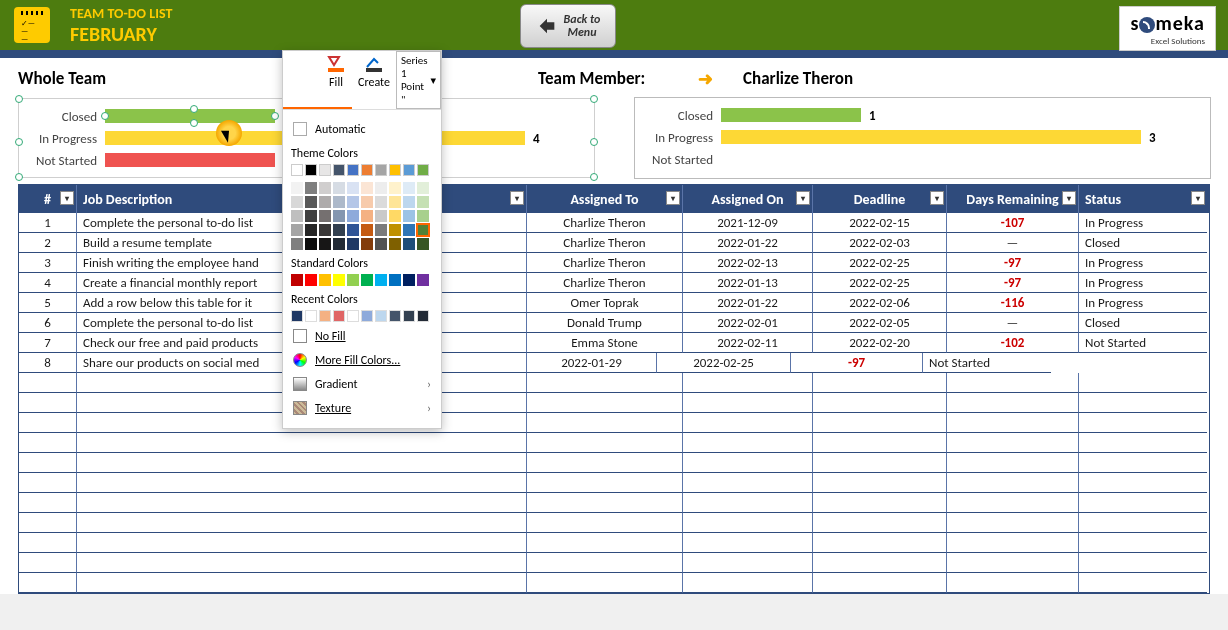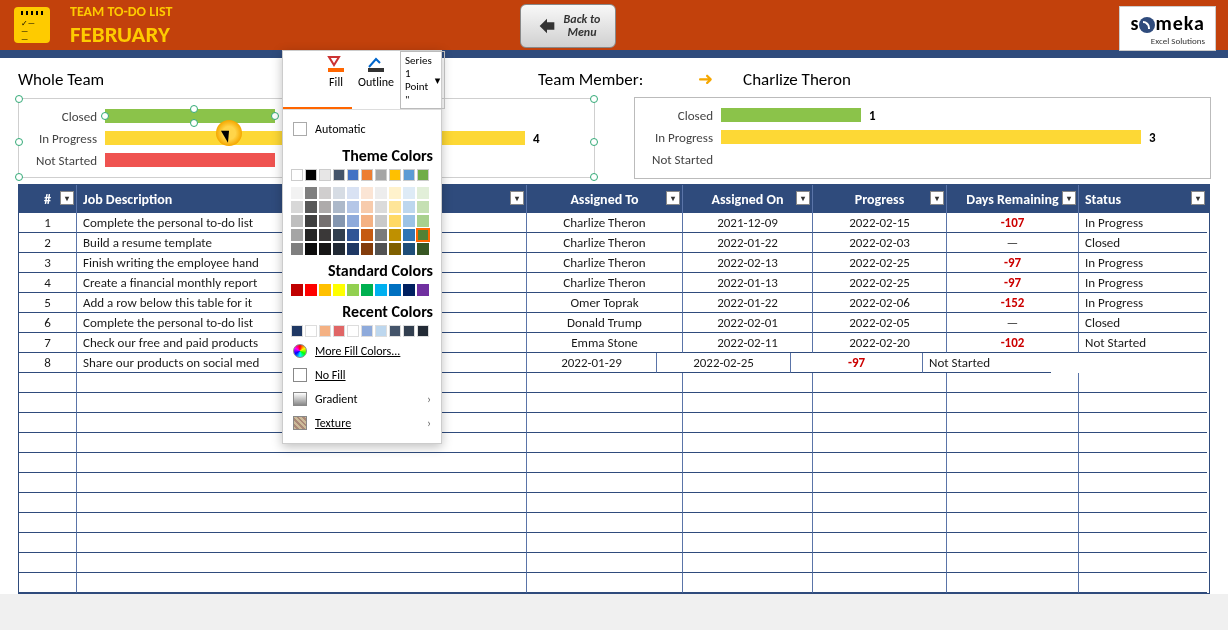--- a/index.html
+++ b/index.html
@@ -1,36 +1,36 @@
 <!DOCTYPE html>
 <html><head>
 <meta charset="utf-8">
 <style>
 * { margin:0; padding:0; box-sizing:border-box; font-family:Calibri,Arial,sans-serif; }
 body { background:#f0f0f0; width:1228px; height:630px; overflow:hidden; position:relative; }
 
-.blackbar { background:#c2410c; height:50px; display:flex; align-items:center; position:relative; }
+.blackbar { background:#4d7c0f; height:50px; display:flex; align-items:center; position:relative; }
 .notepad-icon { width:36px; height:36px; margin-left:14px; background:#fecb00; border-radius:4px; position:relative; }
 .notepad-icon::before { content:""; position:absolute; top:4px; left:4px; right:4px; height:4px; background:repeating-linear-gradient(90deg,#fecb00 0 3px,#000 3px 5px); }
 .notepad-icon::after { content:"✓—\A—\A—"; white-space:pre; font-size:8px; line-height:8px; position:absolute; top:12px; left:7px; color:#000; }
 .title-wrap { margin-left:20px; }
 .title { color:#fecb00; font-weight:bold; font-size:14px; }
-.month { color:#fecb00; font-weight:bold; font-size:23px; }
+.month { color:#fecb00; font-weight:bold; font-size:20px; }
 .navybar { background:#2f4b7c; height:8px; }
 
 .back-btn { position:absolute; left:520px; top:4px; width:96px; height:44px; background:linear-gradient(#f8f8f8,#d0d0d0); border:1px solid #888; border-radius:6px; display:flex; align-items:center; justify-content:center; font-size:12px; font-style:italic; font-weight:bold; color:#333; gap:6px; cursor:pointer; }
 .back-arrow { width:22px; height:22px; }
 
 .logo { position:absolute; right:12px; top:6px; background:#fff; border:1px solid #ccc; padding:4px 10px; font-size:20px; font-weight:bold; letter-spacing:1px; }
 .logo small { display:block; font-size:9px; font-weight:normal; letter-spacing:0; text-align:right; color:#333; }
 .logo .dot { display:inline-block; width:16px; height:16px; background:#2f4b7c; border-radius:50%; vertical-align:middle; position:relative; }
 .logo .dot::after { content:""; position:absolute; inset:4px 5px 4px 4px; border:2px solid #fff; border-left:none; border-bottom:none; border-radius:0 8px 0 0; }
 
 .content { padding:10px 18px 0 18px; background:#fff; position:relative; }
-.headrow { display:flex; align-items:flex-end; font-weight:normal; font-size:17px; }
+.headrow { display:flex; align-items:flex-start; font-weight:bold; font-size:17px; }
 .headrow .wt { flex:0 0 520px; }
 .headrow .tm { flex:0 0 150px; }
 .headrow .arrow { color:#f5a700; font-size:18px; margin:0 30px 0 10px; }
 
 .charts { display:flex; gap:40px; margin-top:8px; height:80px; position:relative; }
 .chart { flex:1; padding:6px 10px; position:relative; }
 .row { display:flex; align-items:center; height:22px; font-size:13px; }
 .row .lbl { width:76px; text-align:right; color:#444; padding-right:8px; }
 .row .bar { height:14px; }
 .row .val { margin-left:8px; font-weight:bold; }
@@ -52,24 +52,24 @@
 .trow.empty > div { color:transparent; }
 .neg { color:#c00; font-weight:bold; }
 
 
 .popup { position:absolute; left:282px; top:50px; width:160px; background:#fff; border:1px solid #ccc; box-shadow:0 3px 10px rgba(0,0,0,.25); z-index:50; font-size:12px; }
 .popup-top { display:flex; border-bottom:1px solid #ddd; }
 .pbtn { padding:4px 6px 2px 6px; text-align:center; cursor:pointer; }
 .pbtn.active { border-bottom:2px solid #f60;padding-left:43px; }
 .pbtn svg { display:block; margin:0 auto 2px auto; }
 .series { margin-left:auto; border:1px solid #bbb; padding:2px 4px; font-size:11px; align-self:center; margin-right:4px; cursor:pointer; display:flex; align-items:center; gap:3px; }
-.popup-body { padding:8px;text-align:right; }
+.popup-body { padding:8px; }
 .auto { display:flex; align-items:center; gap:8px; padding:4px 2px; cursor:pointer; }
 .auto .sq { width:14px; height:14px; border:1px solid #aaa; }
-.sect { font-weight:bold; margin:6px 0 4px 0; font-size:16px; }
+.sect { font-weight:normal; margin:6px 0 4px 0; font-size:12px; }
 .swatchrow { display:flex; gap:2px; margin-bottom:2px; }
 .sw { width:12px; height:12px; cursor:pointer; }
 .sw.sel { outline:2px solid #f60; outline-offset:-1px; }
 .menuitem { display:flex; align-items:center; gap:8px; padding:5px 2px; cursor:pointer; }
 .menuitem .chev { margin-left:auto; color:#666; }
 .menuitem .mi { width:14px; height:14px; border:1px solid #888; display:inline-block; background:#eee; }
 
 .cursor { position:absolute; left:216px; top:120px; width:26px; height:26px; background:radial-gradient(circle,#ffd54a 35%,#f5a700 70%); border-radius:50%; z-index:60; }
 .cursor::after { content:""; position:absolute; left:8px; top:8px; width:0; height:0; border-left:7px solid #000; border-top:4px solid transparent; border-bottom:10px solid transparent; transform:rotate(-30deg); }
 
@@ -165,21 +165,21 @@
         </div>
       <div class="col-assigned">
           <span>Assigned To</span>
           <span class="filter">▾</span>
         </div>
       <div class="col-on">
           <span>Assigned On</span>
           <span class="filter">▾</span>
         </div>
       <div class="col-dead">
-          <span>Progress</span>
+          <span>Deadline</span>
           <span class="filter">▾</span>
         </div>
       <div class="col-days">
           <span>Days Remaining</span>
           <span class="filter">▾</span>
         </div>
       <div class="col-status">
           <span>Status</span>
           <span class="filter">▾</span>
         </div>
@@ -229,21 +229,21 @@
           </div>
           <div class="col-status">In Progress</div>
         </div>
         <div class="trow">
     <div class="col-num">5</div>
           <div class="col-desc" style="justify-content:flex-start">Add a row below this table for it</div>
     <div class="col-assigned">Omer Toprak</div>
           <div class="col-on">2022-01-22</div>
           <div class="col-dead">2022-02-06</div>
     <div class="col-days">
-            <span class="neg">-152</span>
+            <span class="neg">-116</span>
           </div>
           <div class="col-status">In Progress</div>
         </div>
         <div class="trow">
     <div class="col-num">6</div>
           <div class="col-desc" style="justify-content:flex-start">Complete the personal to-do list</div>
     <div class="col-assigned">Donald Trump</div>
           <div class="col-on">2022-02-01</div>
           <div class="col-dead">2022-02-05</div>
     <div class="col-days">
@@ -382,21 +382,21 @@
           <path d="M3 2 L13 2 L8 10 Z" fill="none" stroke="#c33" stroke-width="2"></path>
           <rect x="2" y="13" width="16" height="4" fill="#f60"></rect>
         </svg>
       <span>Fill</span>
     </div>
     <div class="pbtn">
       <svg width="20" height="18">
           <path d="M3 12 L10 4 L14 8" fill="none" stroke="#06c" stroke-width="2"></path>
           <rect x="2" y="13" width="16" height="4" fill="#333"></rect>
         </svg>
-      <span>Outline</span>
+      <span>Create</span>
     </div>
     <div class="series">
         <span>Series 1 Point "</span>
         <span>▾</span>
       </div>
   </div>
   <div class="popup-body">
     <div class="auto">
         <span class="sq"></span>
         <span>Automatic</span>
@@ -501,26 +501,26 @@
           <span class="sw" style="background:#e06666;border:1px solid #ddd"></span>
           <span class="sw" style="background:#ffffff;border:1px solid #ddd"></span>
           <span class="sw" style="background:#8eaadb;border:1px solid #ddd"></span>
           <span class="sw" style="background:#bdd7ee;border:1px solid #ddd"></span>
           <span class="sw" style="background:#44546a;border:1px solid #ddd"></span>
           <span class="sw" style="background:#323f4f;border:1px solid #ddd"></span>
           <span class="sw" style="background:#222a35;border:1px solid #ddd"></span>
         </div>
       </div>
     <div class="menuitem">
+        <span class="mi" style="background:#fff"></span>
+        <span style="text-decoration:underline">No Fill</span>
+      </div>
+    <div class="menuitem">
         <span class="mi" style="background:conic-gradient(red,yellow,lime,cyan,blue,magenta,red);border-radius:50%"></span>
         <span style="text-decoration:underline">More Fill Colors...</span>
-      </div>
-    <div class="menuitem">
-        <span class="mi" style="background:#fff"></span>
-        <span style="text-decoration:underline">No Fill</span>
       </div>
     <div class="menuitem">
         <span class="mi" style="background:linear-gradient(#fff,#888)"></span>
         <span style="">Gradient</span>
         <span class="chev">›</span>
       </div>
     <div class="menuitem">
         <span class="mi" style="background:repeating-linear-gradient(45deg,#cb9,#cb9 2px,#a87 2px,#a87 4px)"></span>
         <span style="text-decoration:underline">Texture</span>
         <span class="chev">›</span>

